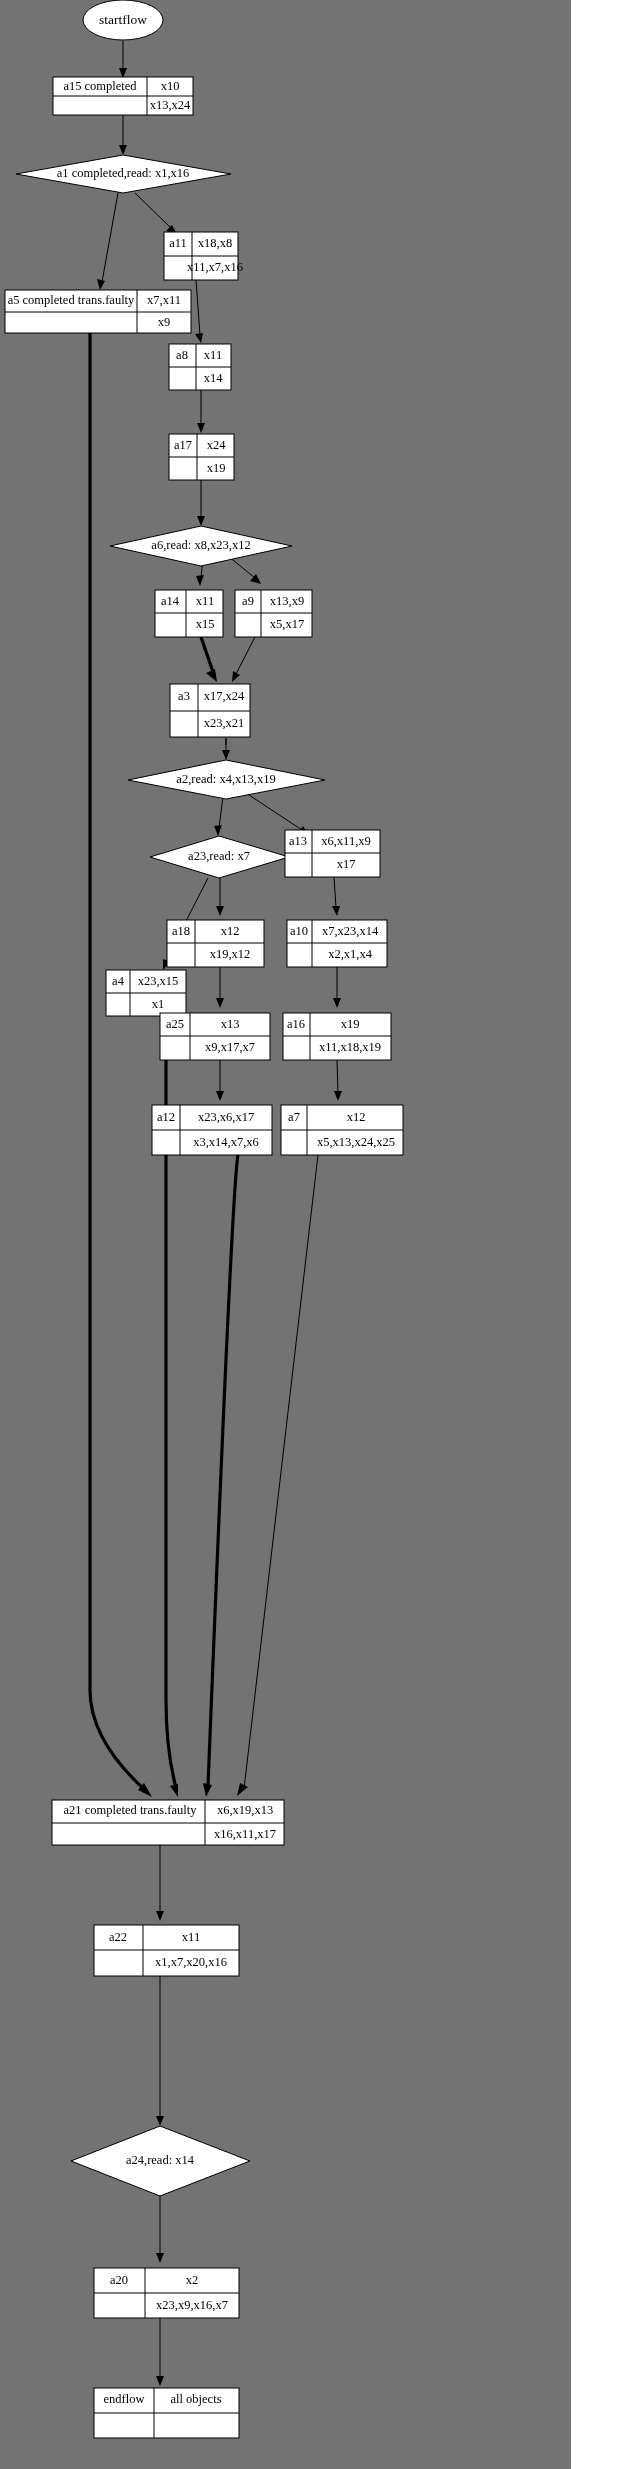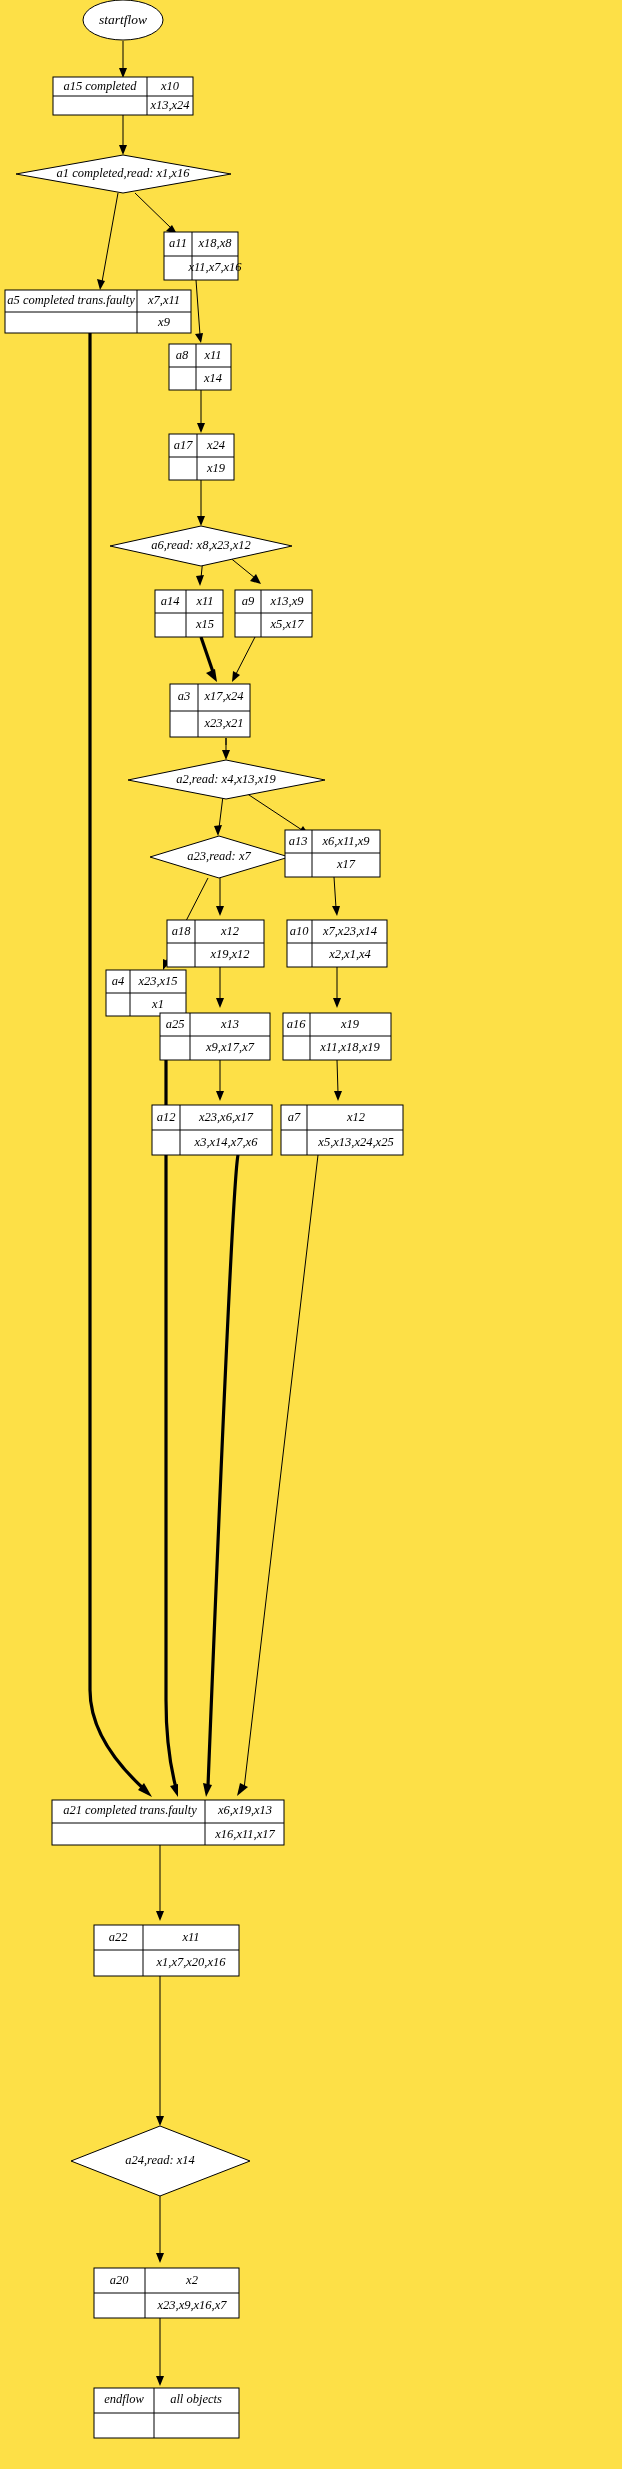--- a/index.html
+++ b/index.html
@@ -5,25 +5,24 @@
   html, body {
     margin: 0;
     padding: 0;
     background: #ffffff;
   }
   body {
     font-family: "Liberation Serif", "DejaVu Serif", serif;
   }
   #canvas {
     position: relative;
-    width: 622px;
+    width: 571px;
     height: 2469px;
-    background: #fde047;
+    background: #737373;
     overflow: hidden;
-    font-style: italic;
   }
   svg.graph {
     position: absolute;
     top: 0; left: 0;
     width: 622px;
     height: 2469px;
   }
   .nlabel {
     font-family: "Liberation Serif", "DejaVu Serif", serif;
     font-size: 13.5px;

